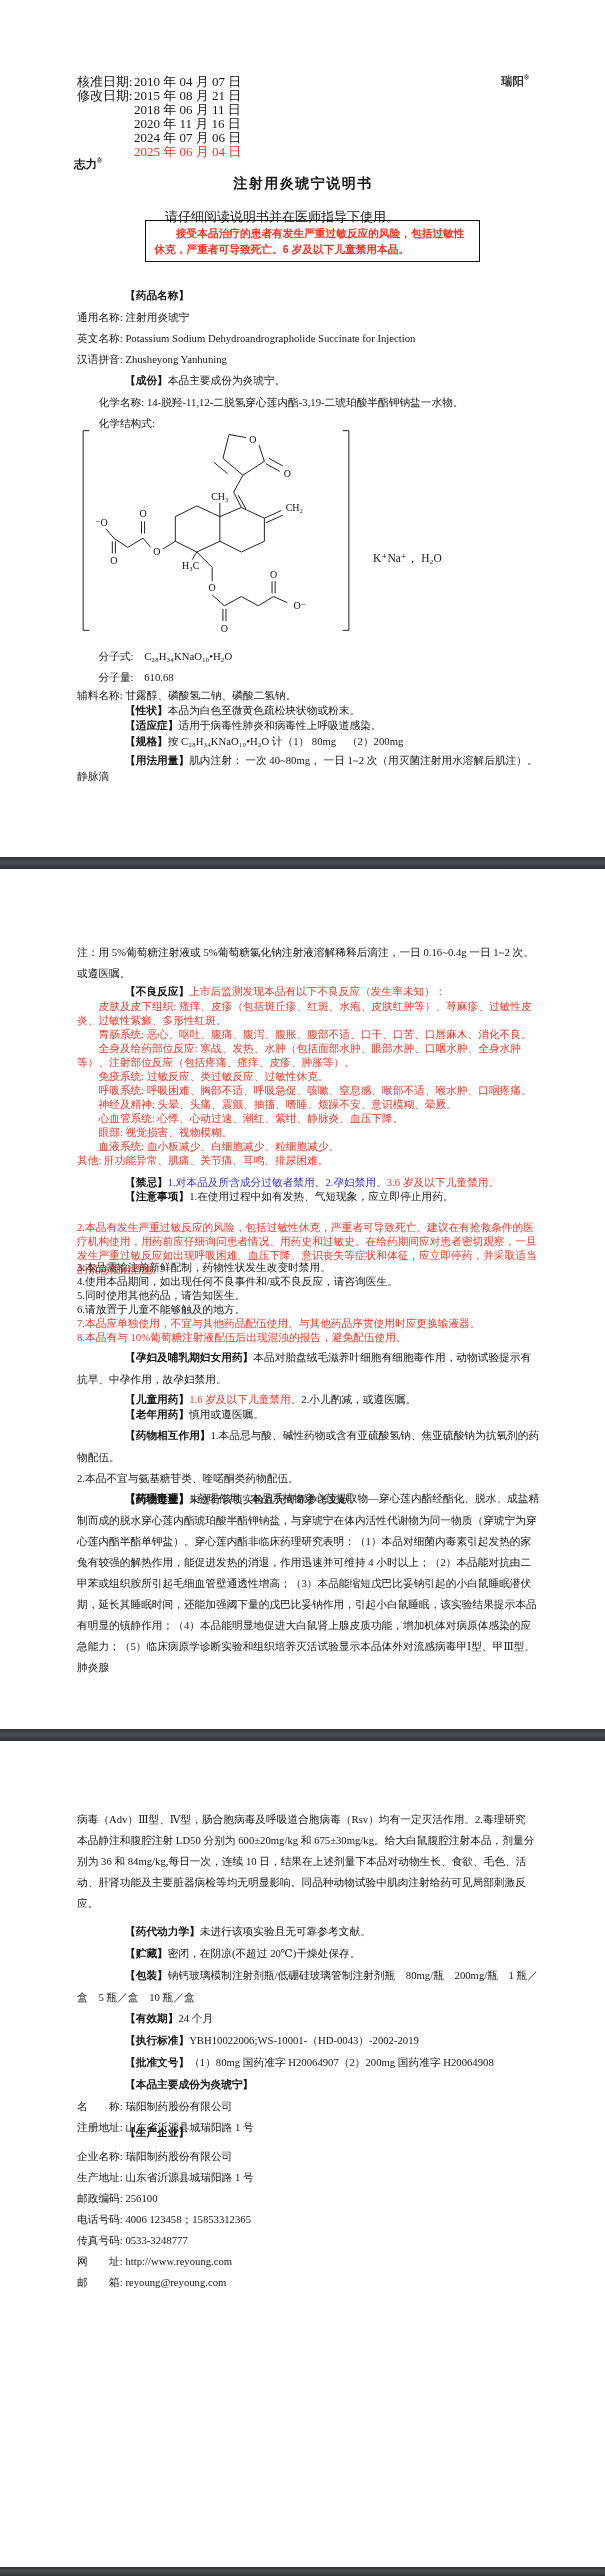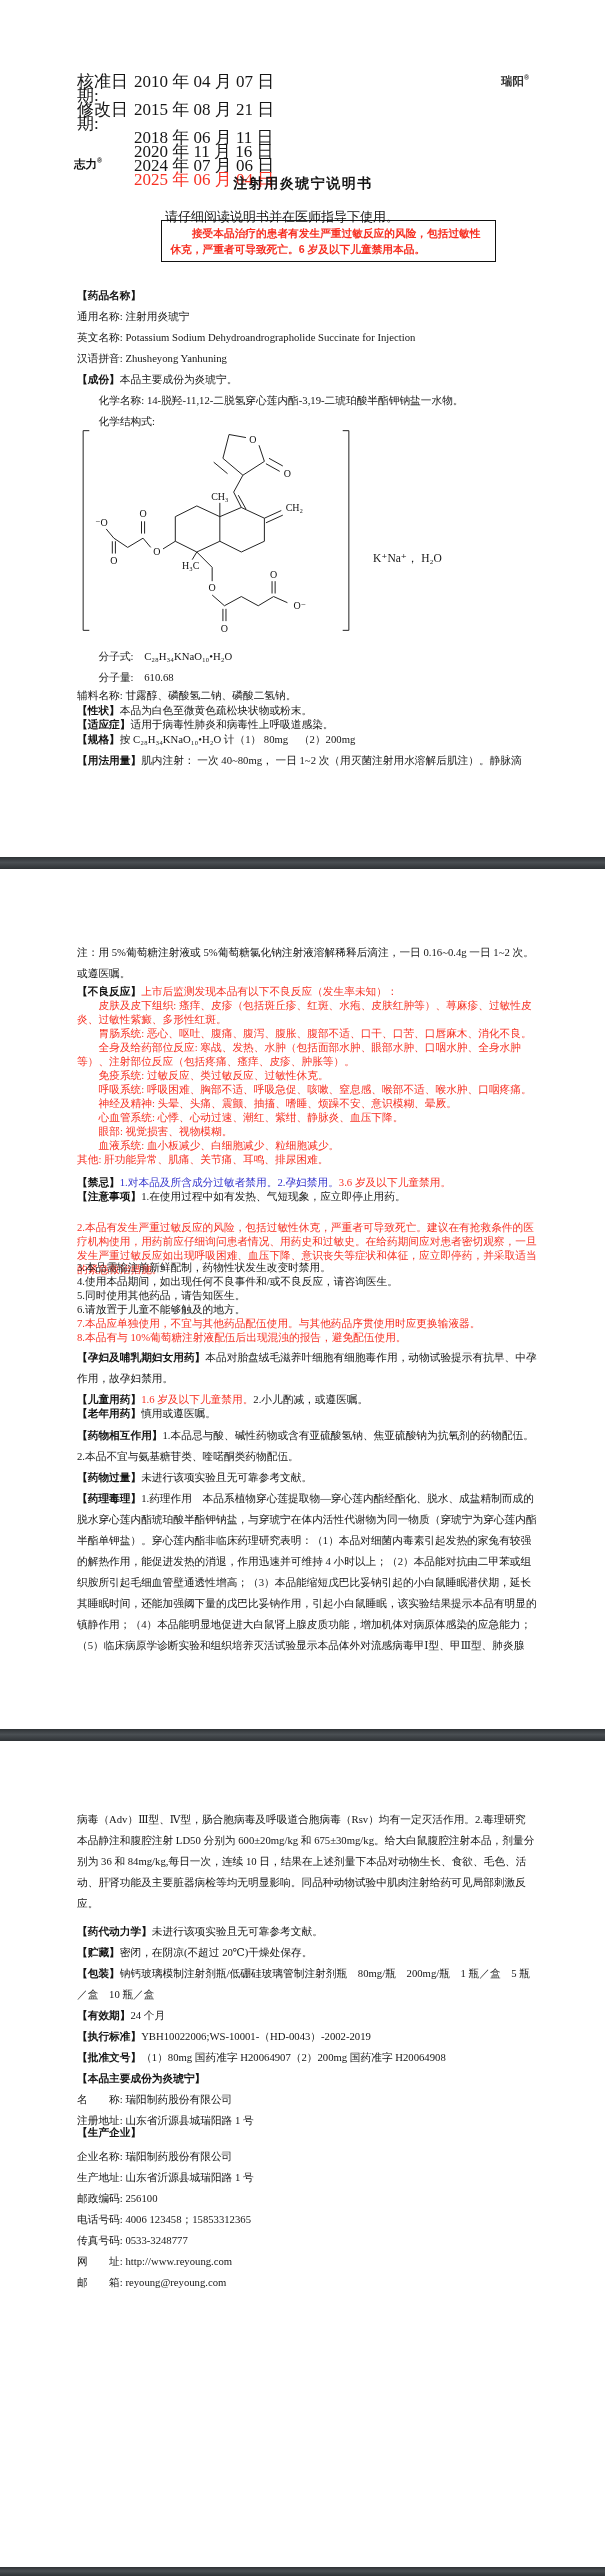--- a/index.html
+++ b/index.html
@@ -2,39 +2,39 @@
 <html style="font-size:12.3px"><head>
 <meta charset="utf-8">
 <style>
   html,body{margin:0;padding:0;background:#ffffff;}
   .canvas{position:relative;width:606px;height:2576px;background:#ffffff;overflow:hidden;
           font-family:"Liberation Serif","DejaVu Serif",serif;color:#151515;}
   .blk{position:absolute;left:77px;width:463px;font-size:10.7px;}
   .lh-t{line-height:14px;}
   .lh-l{line-height:21px;}
   p{margin:0;}
-  .lbl{font-weight:bold;font-family:Liberation Sans, sans-serif;}
+  .lbl{font-weight:bold;font-family:Liberation Mono, monospace;margin-left:48px;}
   .red{color:#f73022;}
   .blue{color:#3333cc;}
   .ind{text-indent:21.5px;}
   .pad{padding-left:21.5px;}
   .bar{position:absolute;left:0;width:606px;height:11.5px;
        background:linear-gradient(180deg,#2e3235 0%,#4a4f53 45%,#2e3235 100%);}
-  .dates{position:absolute;left:77px;top:75px;font-size:17px;line-height:14px;}
+  .dates{position:absolute;left:77px;top:75px;font-size:13px;line-height:14px;}
   .dates .row{display:flex;}
   .dates .dl{width:57px;flex:0 0 57px;}
   .brand{position:absolute;font-family:"Liberation Sans","DejaVu Sans",sans-serif;font-weight:bold;}
   .reg{font-size:7px;vertical-align:super;}
   .title{position:absolute;left:0;top:175px;width:606px;text-align:center;
          font-size:14px;font-weight:bold;letter-spacing:1.5px;}
   .subtitle{position:absolute;left:0;top:208px;width:564px;text-align:center;font-size:13px;}
   .warnbox{position:absolute;left:145px;top:220px;width:335px;box-sizing:border-box;
            border:1.5px solid #111;padding:3.8px 8.4px;color:#f73022;font-weight:bold;
            font-family:"Liberation Sans","DejaVu Sans",sans-serif;
-           font-size:10.7px;line-height:16px;text-indent:21.5px;margin-left:16px;}
+           font-size:10.7px;line-height:16px;text-indent:21.5px;}
   .salt{position:absolute;left:373px;top:527px;font-size:11.5px;margin-top:24px;}
   svg text{font-family:"Liberation Serif","DejaVu Serif",serif;font-size:13px;fill:#111;}
 </style>
 </head>
 <body>
 
 <div class="canvas">
 
   <div class="dates">
     <div class="row">

